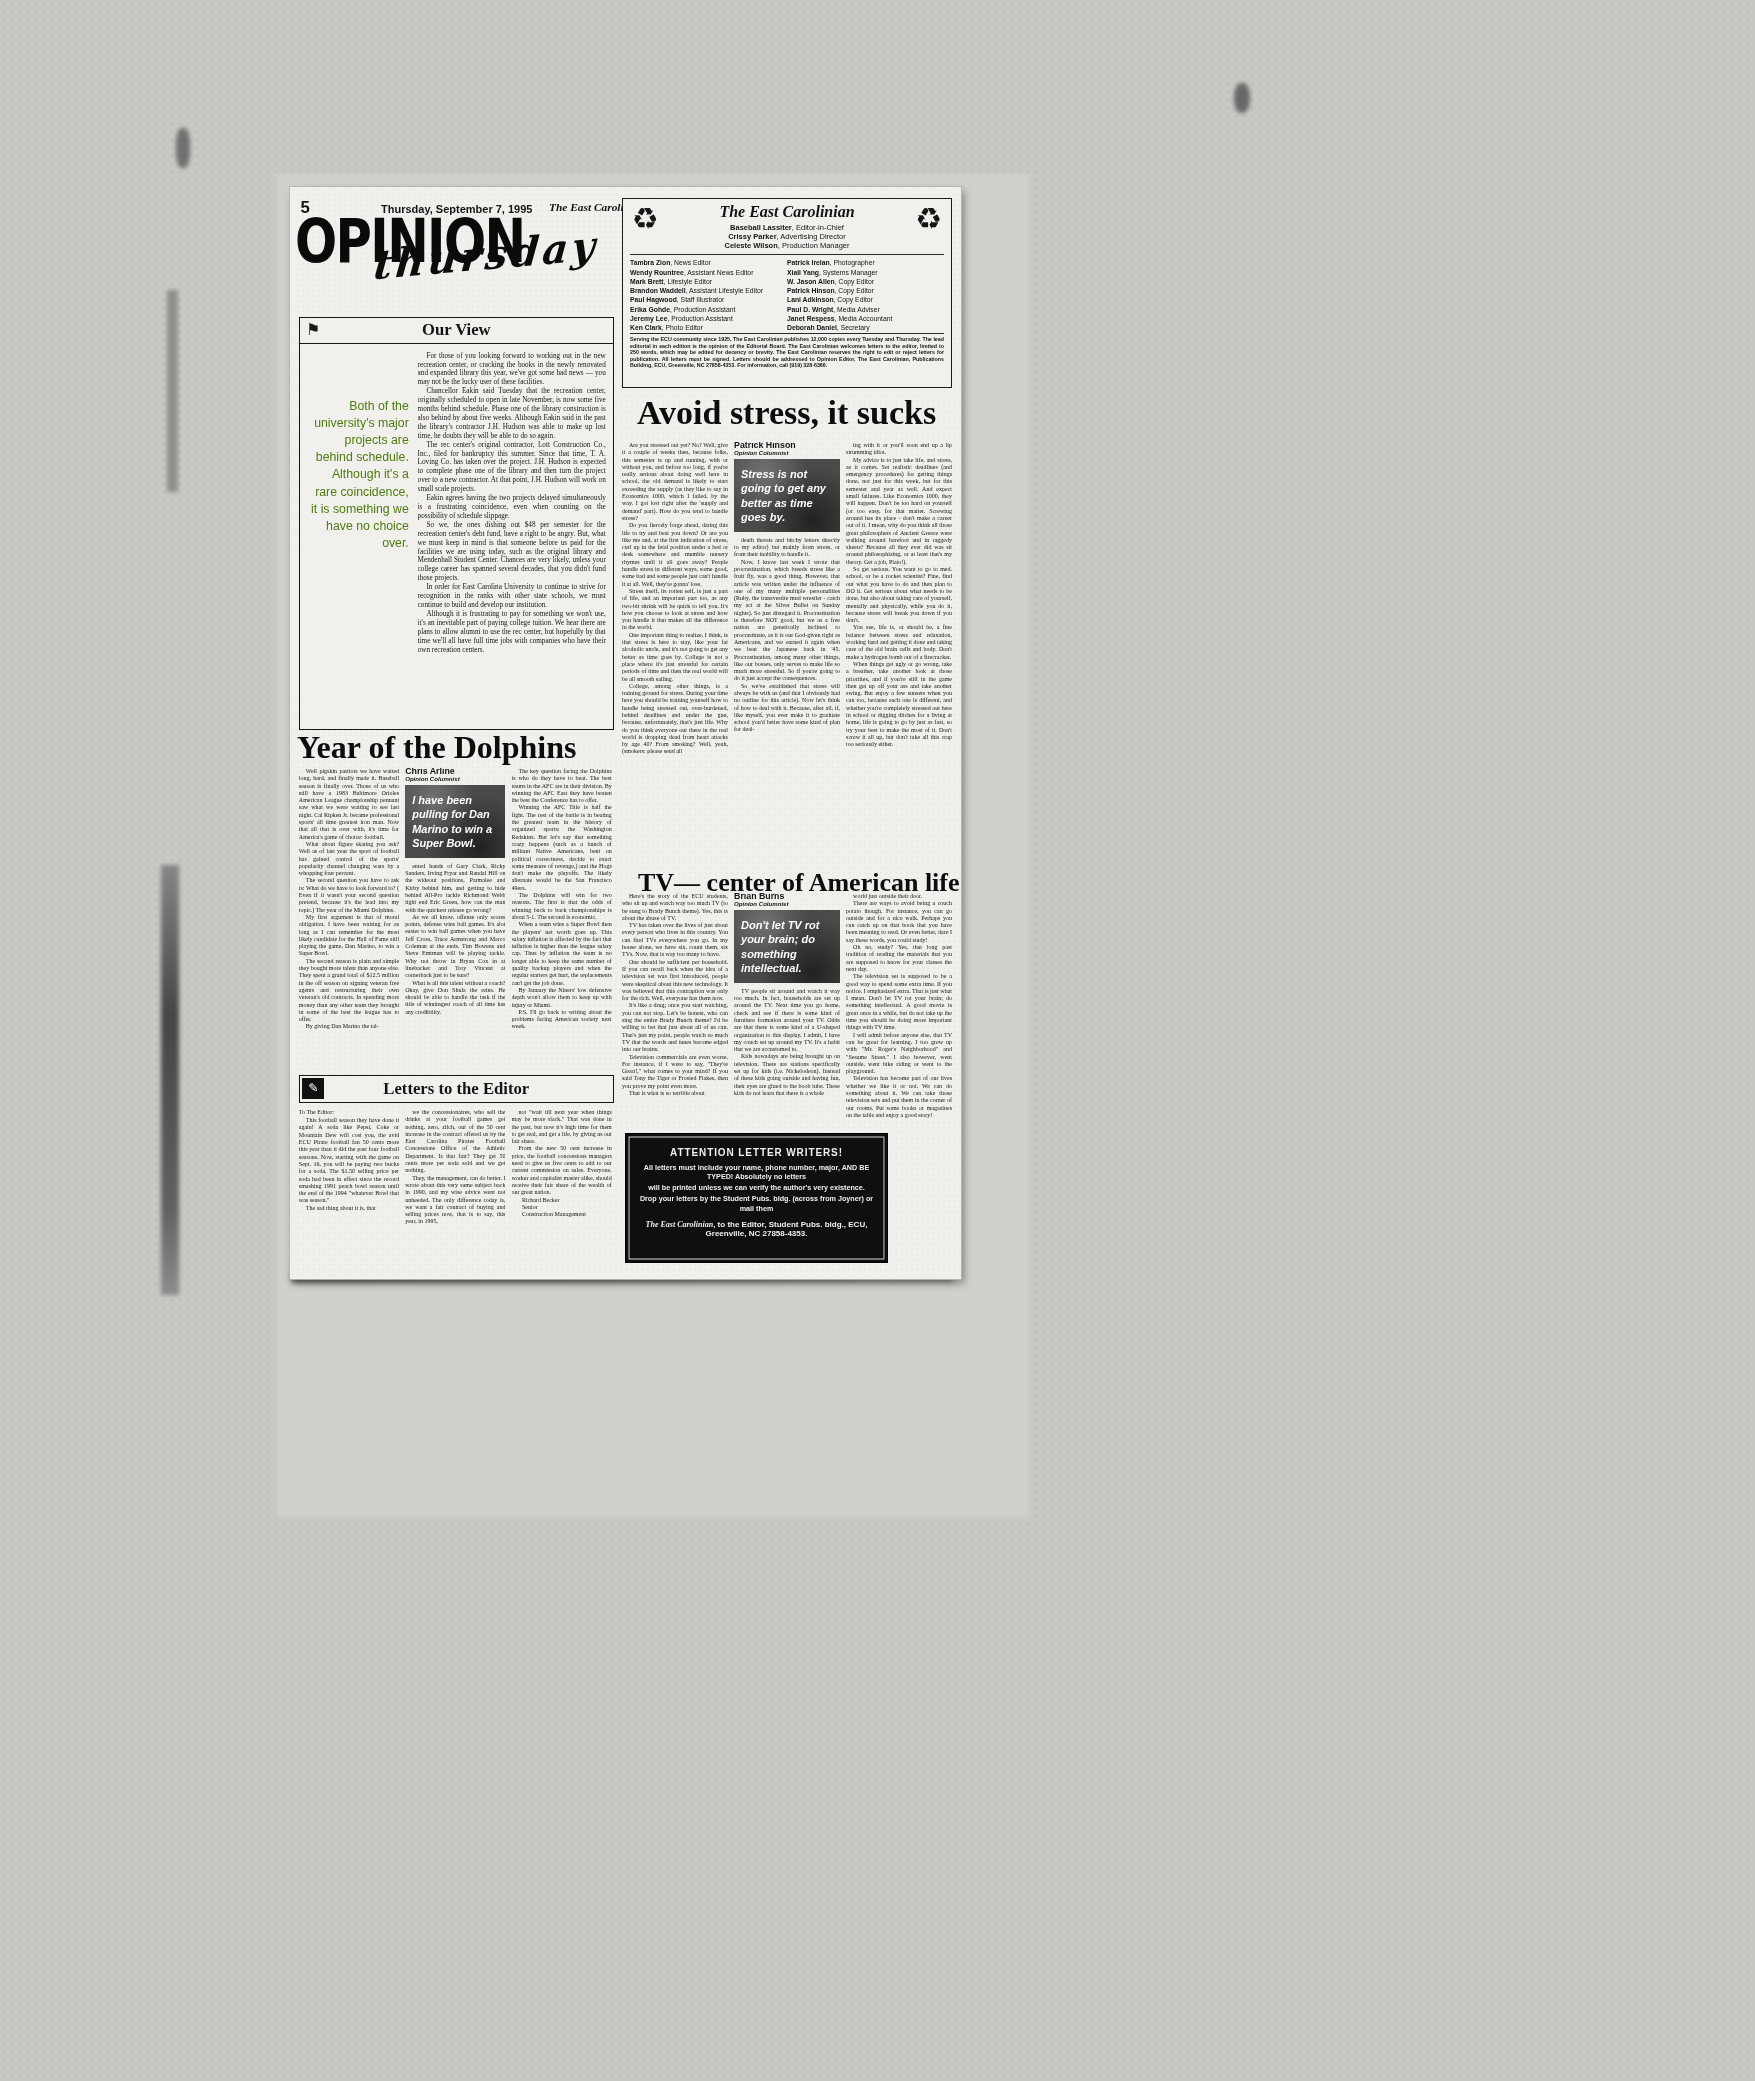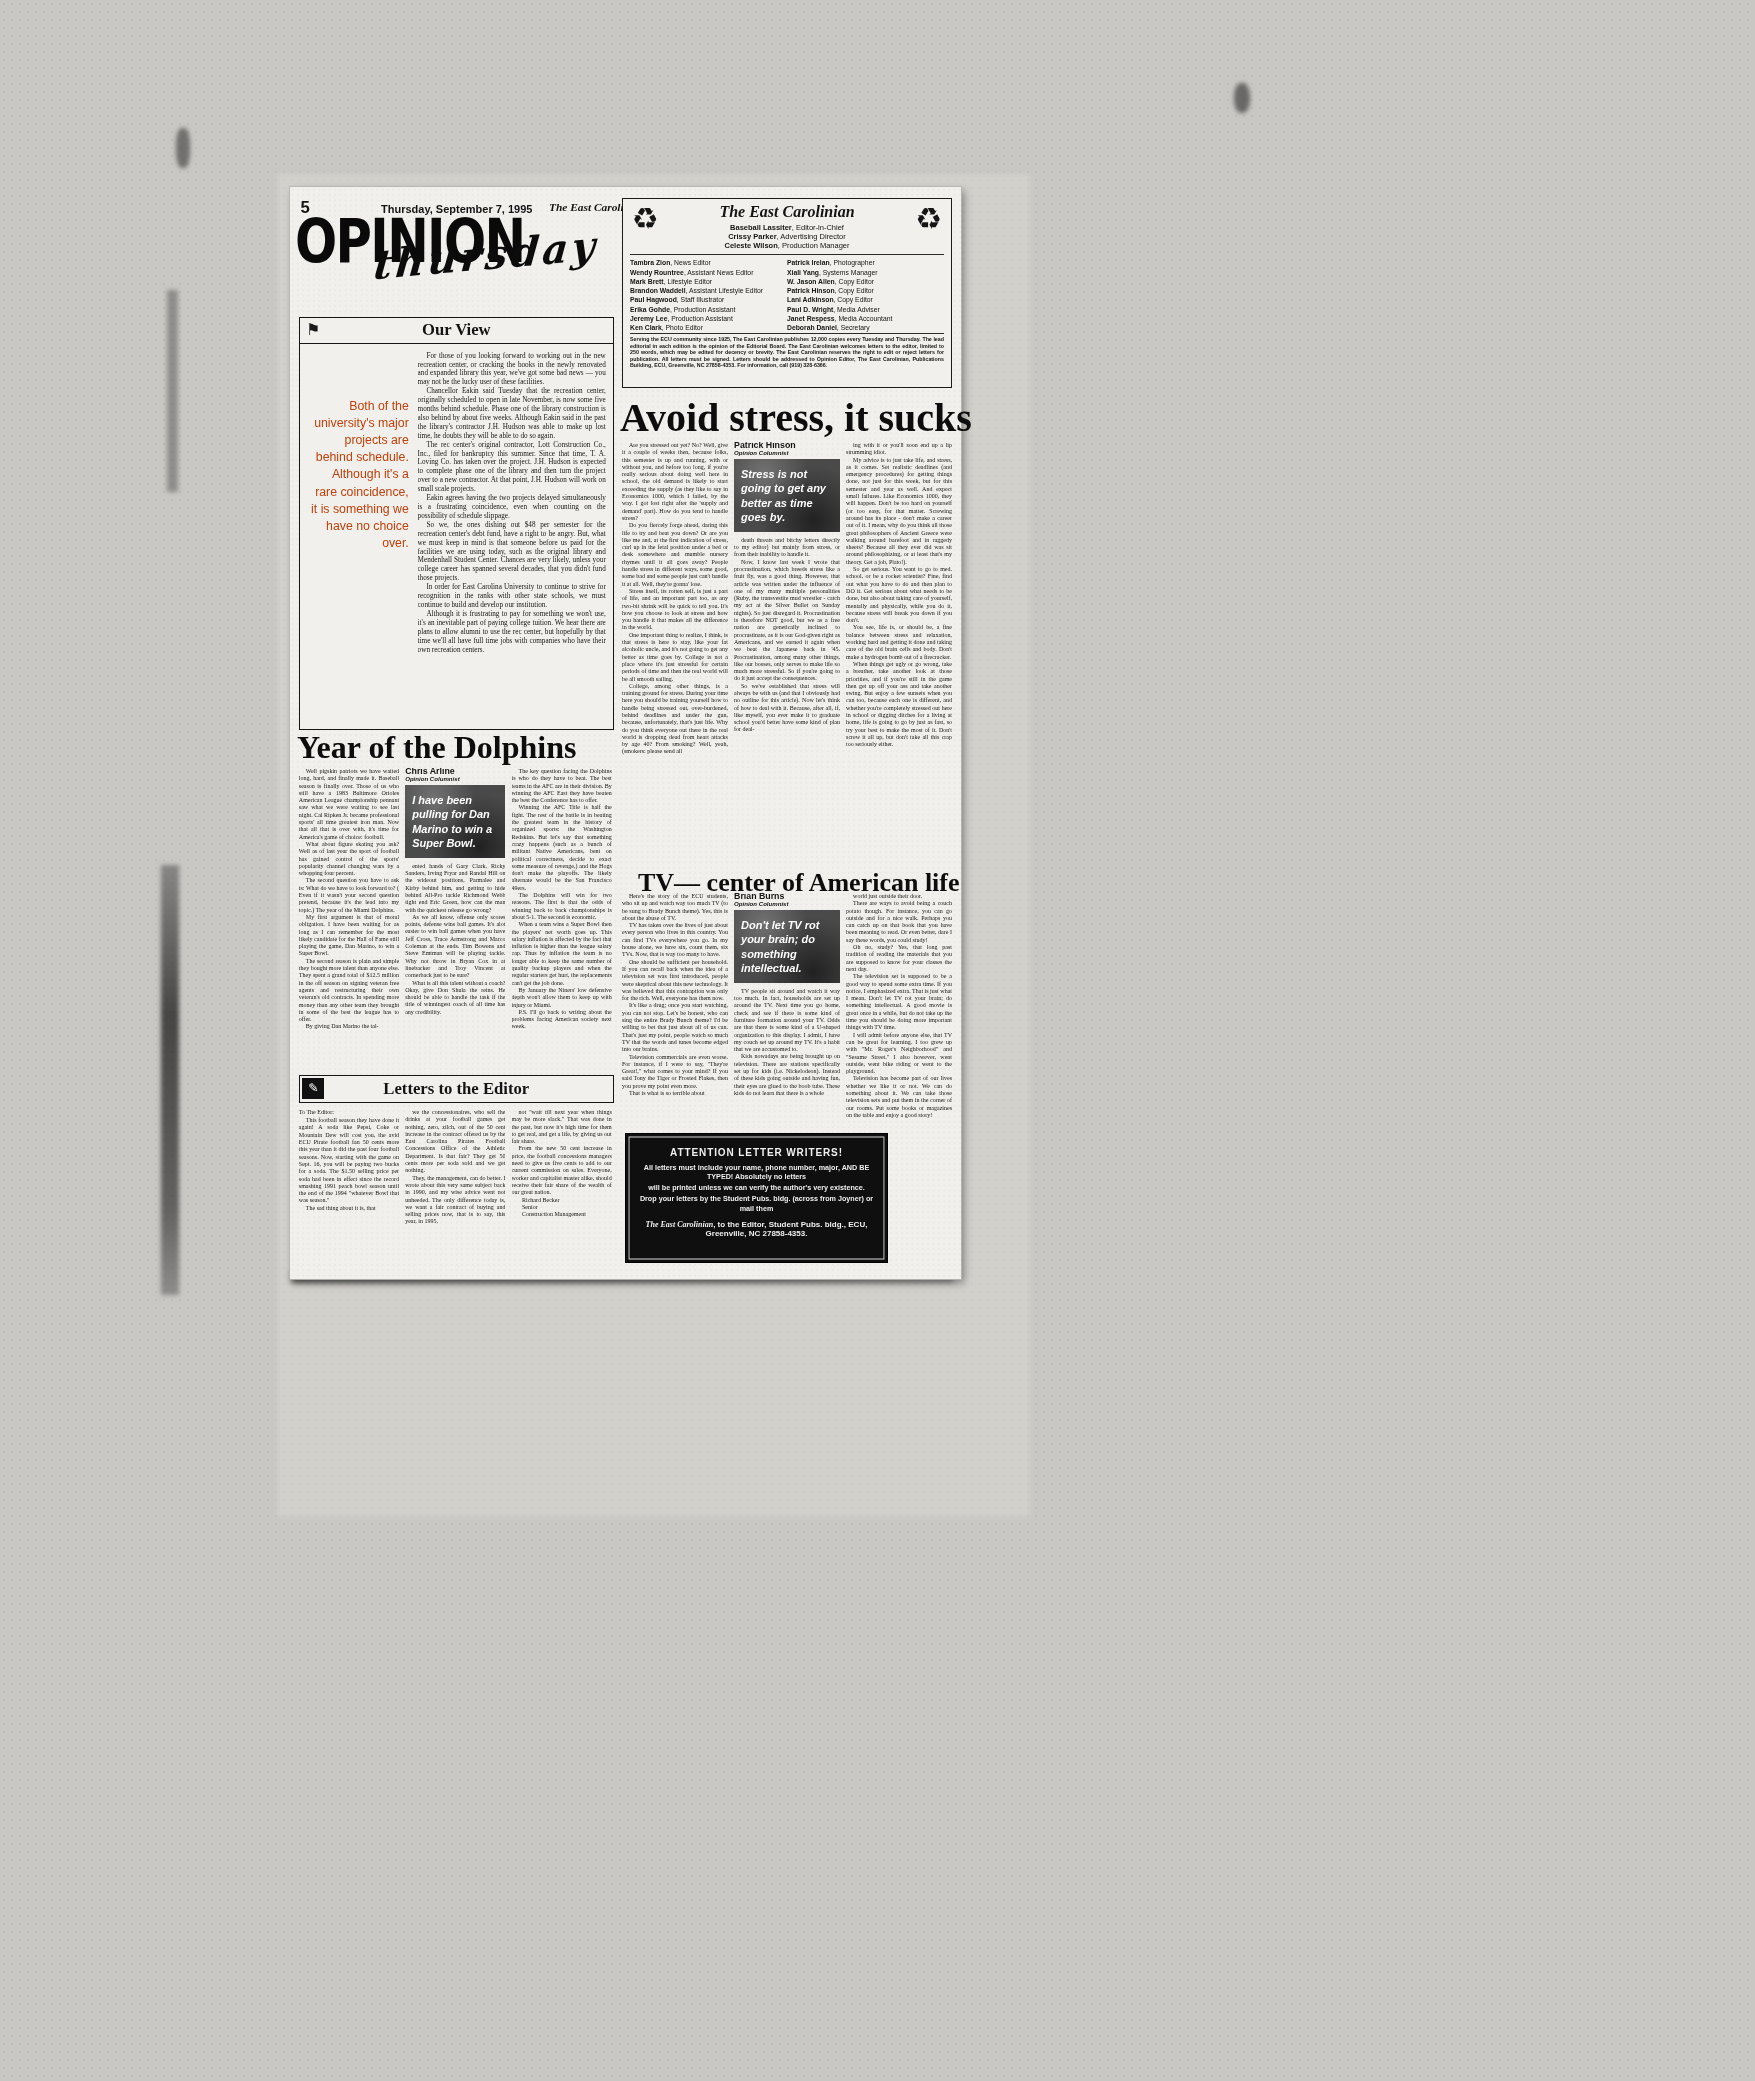--- a/index.html
+++ b/index.html
@@ -44,21 +44,21 @@
     font-style:italic;font-weight:bold;font-size:40px;letter-spacing:3.5px;color:#0c0c0c;
     transform:rotate(-5deg) skewX(-10deg);transform-origin:left center;white-space:nowrap;}
   
   .our-view-box{left:8.8px;top:130px;width:313px;height:411px;border:1.8px solid #161616;background:#f1f0ec;}
   .ov-header{height:24.6px;border-bottom:1.8px solid #161616;position:relative;
     display:flex;align-items:center;justify-content:center;}
   .flag-icon{position:absolute;left:6.1px;top:1.8px;font-size:16px;color:#1a1a1a;}
   .ov-title{font-family:"Liberation Serif", serif;font-size:16.7px;font-weight:bold;margin:0;}
   .ov-content{display:flex;padding:8px 7px 5.3px 7px;}
   .ov-quote{width:102px;padding:46px 8.8px 0 0;text-align:right;
-    font-size:12.3px;line-height:1.4;color:#c2410c;}
+    font-size:12.3px;line-height:1.4;color:#4d7c0f;}
   .ov-body{flex:1;font-family:"Liberation Serif", serif;font-size:7.2px;line-height:8.9px;
     text-align:justify;overflow:hidden;height:363px;}
   .ov-body p{margin:0;text-indent:8.8px;}
   
   .headline{font-family:"Liberation Serif", serif;font-weight:bold;color:#0d0d0d;white-space:nowrap;}
   .cols{display:flex;gap:6.1px;overflow:hidden;}
   .col{flex:1;font-family:"Liberation Serif", serif;font-size:6px;line-height:7.3px;
     text-align:justify;overflow:hidden;}
   .col p{margin:0;text-indent:7px;}
   .byline-name{font-family:"Liberation Sans", sans-serif;font-size:8.8px;font-weight:bold;
@@ -93,21 +93,21 @@
   .recycle-r{position:absolute;right:1.8px;top:0.9px;font-size:30px;line-height:1;color:#151515;}
   .sb-title{font-family:"Liberation Serif", serif;font-style:italic;font-weight:bold;
     font-size:16px;margin:0 0 1.8px 0;}
   .sb-leaders p{margin:0;font-size:7.5px;line-height:9.2px;}
   .sb-columns{display:flex;margin-top:3.5px;border-top:0.9px solid #2b2b2b;padding-top:3.5px;}
   .sb-col{flex:1;font-size:6.8px;line-height:9.3px;}
   .sb-col p{margin:0;}
   .sb-serving{border-top:0.9px solid #2b2b2b;margin-top:3.5px;padding-top:2.6px;
     font-size:5.3px;line-height:6.5px;font-weight:bold;text-align:justify;}
   
-  .stress-headline{left:330px;top:207px;font-size:40px;}
+  .stress-headline{left:347px;top:207px;font-size:34px;}
   .stress-cols{left:332px;top:255px;width:330px;height:406px;}
   .tv-headline{left:332px;top:665px;font-size:26px;}
   .tv-cols{left:332px;top:706px;width:330px;height:232px;}
   
   .attention-box{left:335px;top:946px;width:263px;height:130px;box-sizing:border-box;
     background:#0f0f0f;border:1.8px solid #000;
     box-shadow:inset 0 0 0 2.6px #0f0f0f, inset 0 0 0 3.5px #d8d8d8;
     color:#efefef;text-align:center;padding:10.5px 12.3px 7px 12.3px;}
   .att-lines p{margin:1.8px 0;font-size:7.2px;font-weight:bold;line-height:1.3;}
   .att-lines p:first-child{font-size:10px;letter-spacing:0.9px;font-style:normal;margin-bottom:3.5px;}

